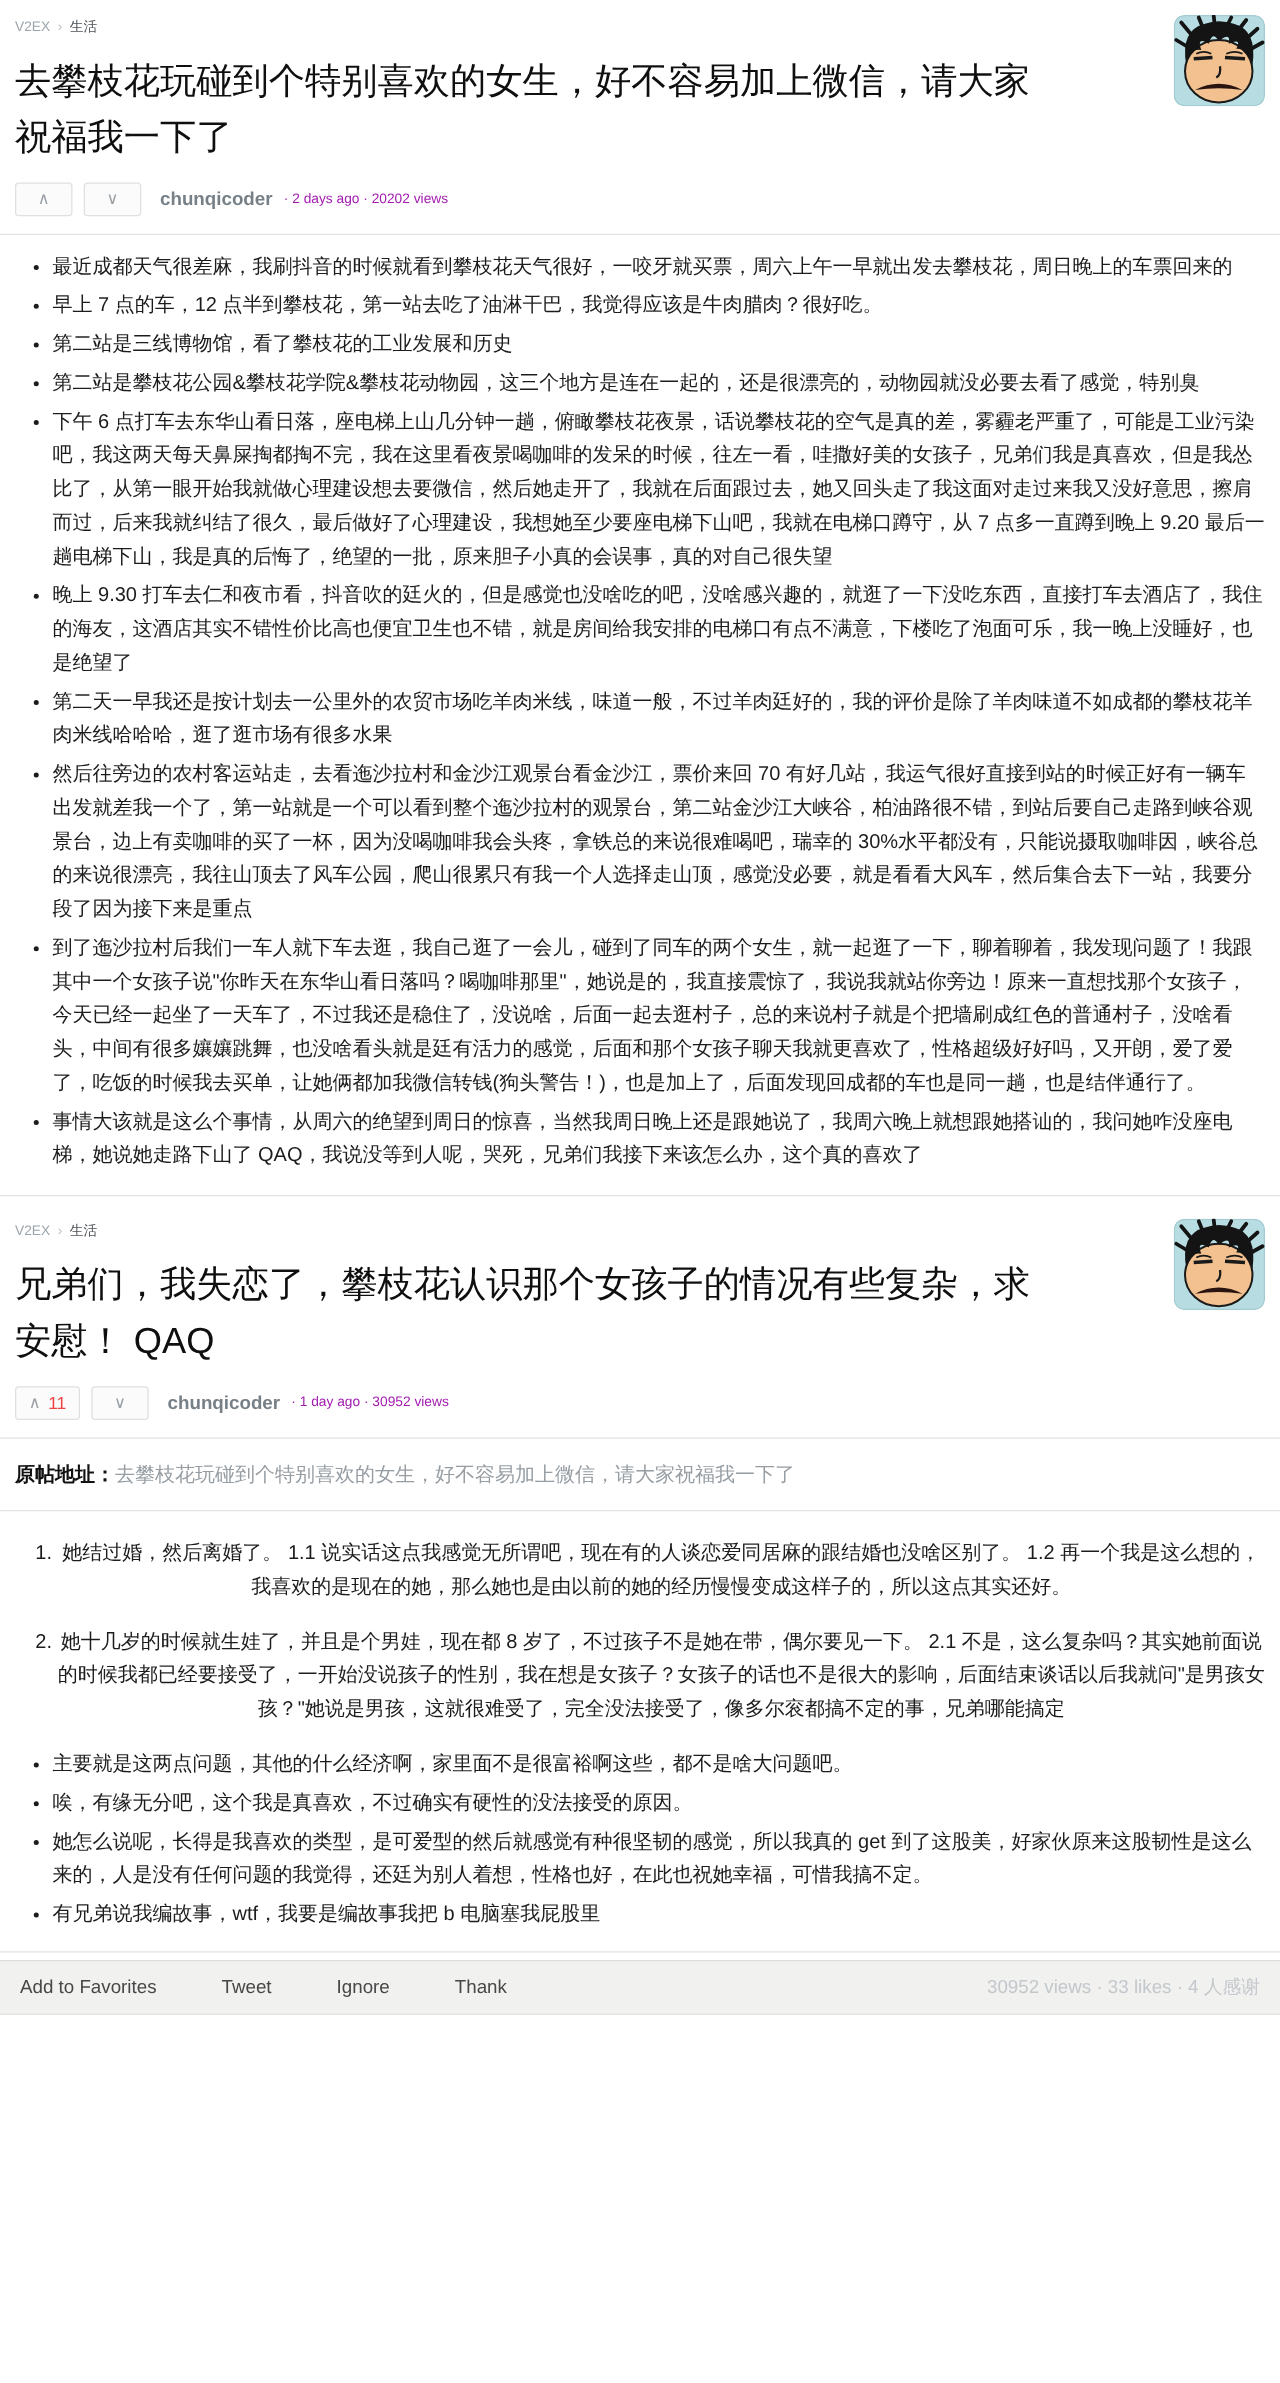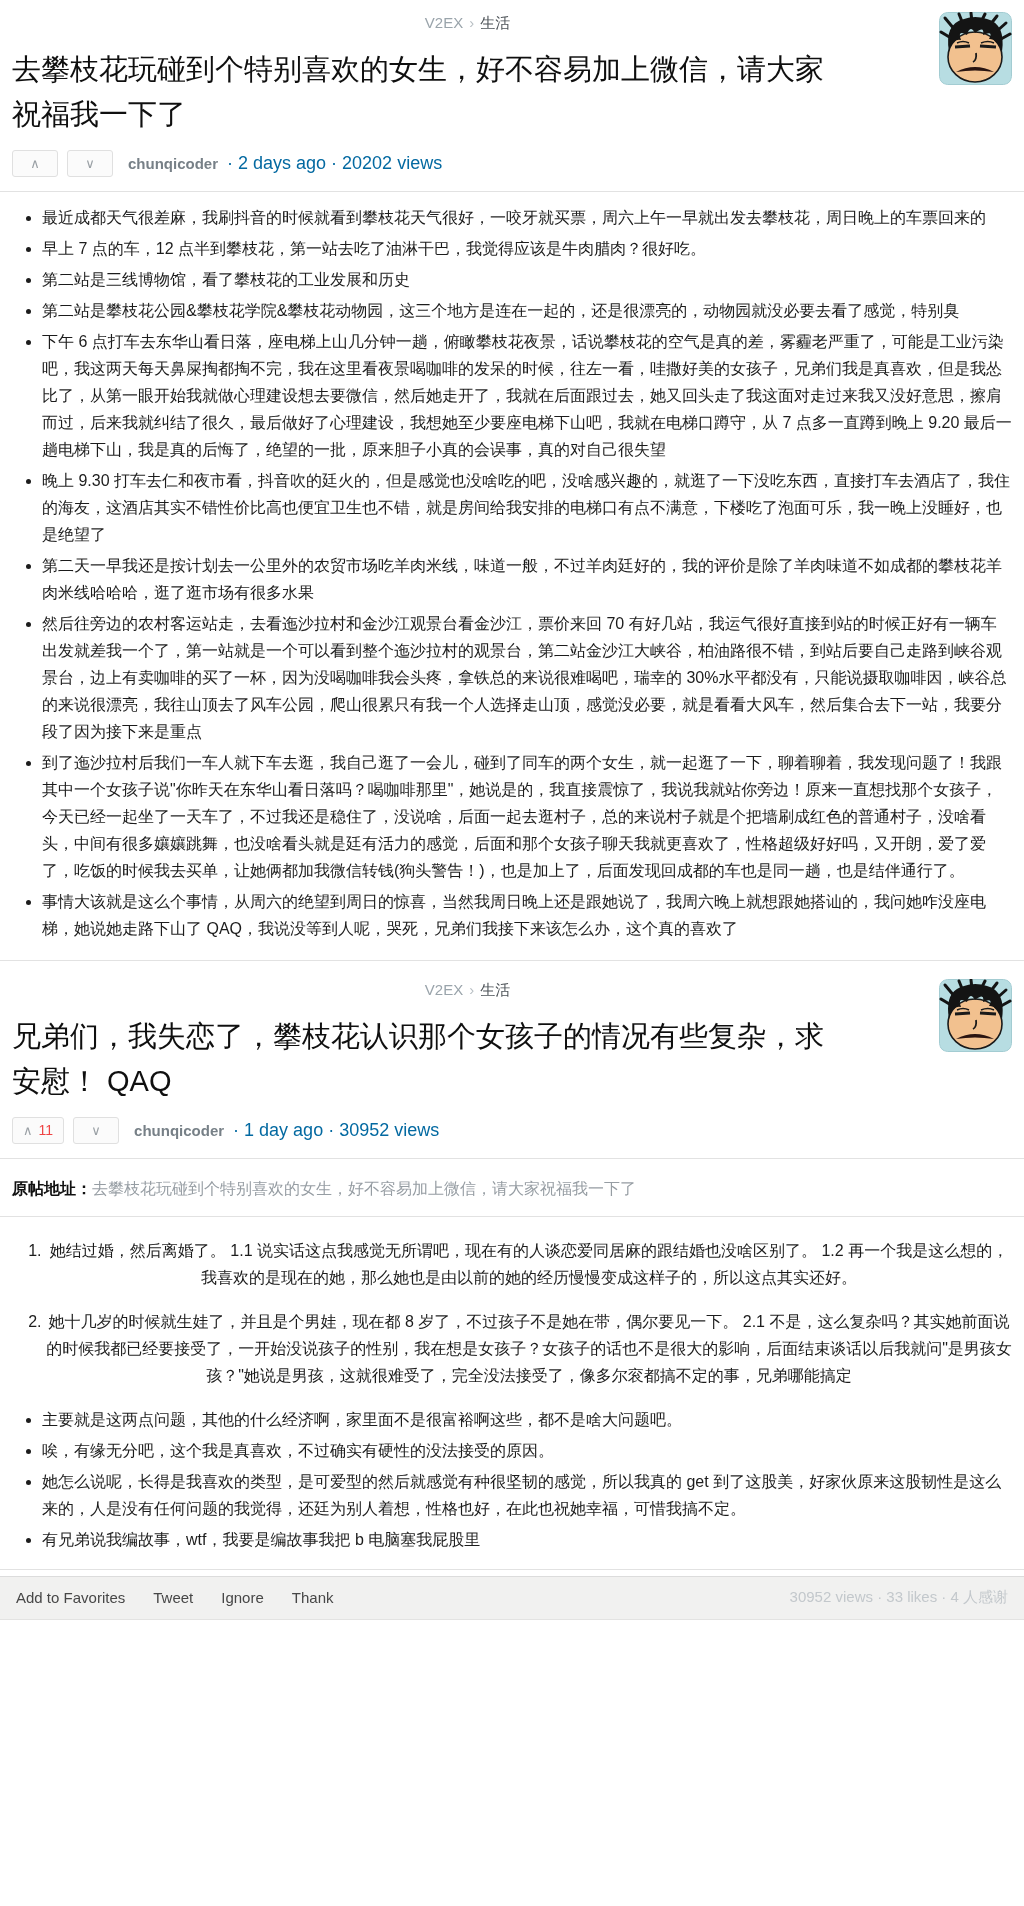--- a/index.html
+++ b/index.html
@@ -1,50 +1,50 @@
 <!DOCTYPE html>
 <html><head>
 <meta charset="utf-8">
 <style>
   html,body{margin:0;padding:0;background:#fff;}
   body{width:1024px;font-family:"Liberation Sans","DejaVu Sans",sans-serif;color:#1a1a1a;}
   .page{padding:0 12px;}
 
   .post-header{display:flex;justify-content:space-between;align-items:flex-start;gap:16px;}
   .header-left{flex:1;min-width:0;}
-  .breadcrumb{padding-top:14px;font-size:15px;color:#9aa4ab;text-align:center;}
+  .breadcrumb{padding-top:14px;font-size:11px;color:#9aa4ab;}
   .breadcrumb a{text-decoration:none;cursor:pointer;}
   .bc-site{color:#9aa4ab;}
   .bc-sep{color:#b7bec3;margin:0 6px;}
   .bc-node{color:#4d5358;}
   h1.post-title{margin:14px 0 0;font-size:29px;line-height:1.55;font-weight:500;color:#0f0f0f;max-width:835px;}
   .avatar{width:73px;height:73px;margin-top:12px;flex:none;border-radius:8px;cursor:pointer;display:block;}
 
   .meta-row{display:flex;align-items:center;gap:9px;margin-top:13px;}
   .vote-btn{display:inline-flex;align-items:center;justify-content:center;gap:6px;min-width:46px;height:27px;
     border:1px solid #e0e0e0;border-radius:3px;background:#fbfbfb;color:#9aa0a5;font-size:13px;cursor:pointer;
     font-family:"DejaVu Sans",sans-serif;padding:0 10px;box-sizing:border-box;}
   .vote-count{font-size:14px;color:#ef4444;font-family:"Liberation Sans",sans-serif;}
   .username{color:#778087;font-size:15px;font-weight:600;text-decoration:none;margin-left:6px;cursor:pointer;}
-  .meta-info{color:#0369a1;font-size:18px;}
+  .meta-info{color:#a21caf;font-size:11px;}
 
   hr.rule{border:0;border-top:1px solid #e2e2e2;margin:14px -12px 0;}
 
   ul.content,ol.content{margin:12px 0 0;padding-left:30px;font-size:16px;line-height:27px;color:#1c1c1c;}
   ul.content li{margin:4px 0;}
   ol.content{padding-left:34px;margin:20px 0 0;text-align:center;}
   ol.content li{margin:0 0 17px;}
   .origin-line{margin:16px 0 14px;font-size:16px;line-height:27px;}
   .origin-label{font-weight:700;color:#111;}
   .origin-link{color:#969da3;text-decoration:none;cursor:pointer;}
 
   .footer-gap{height:6px;}
   .footer-bar{margin:0 -12px;background:#f1f1f0;border-top:1px solid #dcdcdc;border-bottom:1px solid #e3e3e2;
     height:44px;display:flex;align-items:center;justify-content:space-between;padding:0 16px;box-sizing:border-box;}
-  .footer-actions{display:flex;gap:28px;}
+  .footer-actions{display:flex;gap:52px;}
   .footer-actions a{font-size:15px;color:#474747;text-decoration:none;cursor:pointer;}
   .footer-stats{font-size:15px;color:#c3c8cc;margin-left:24px;}
 </style>
 </head>
 <body>
 
 <div class="page">
 
   <section>
     <div class="post-header">

